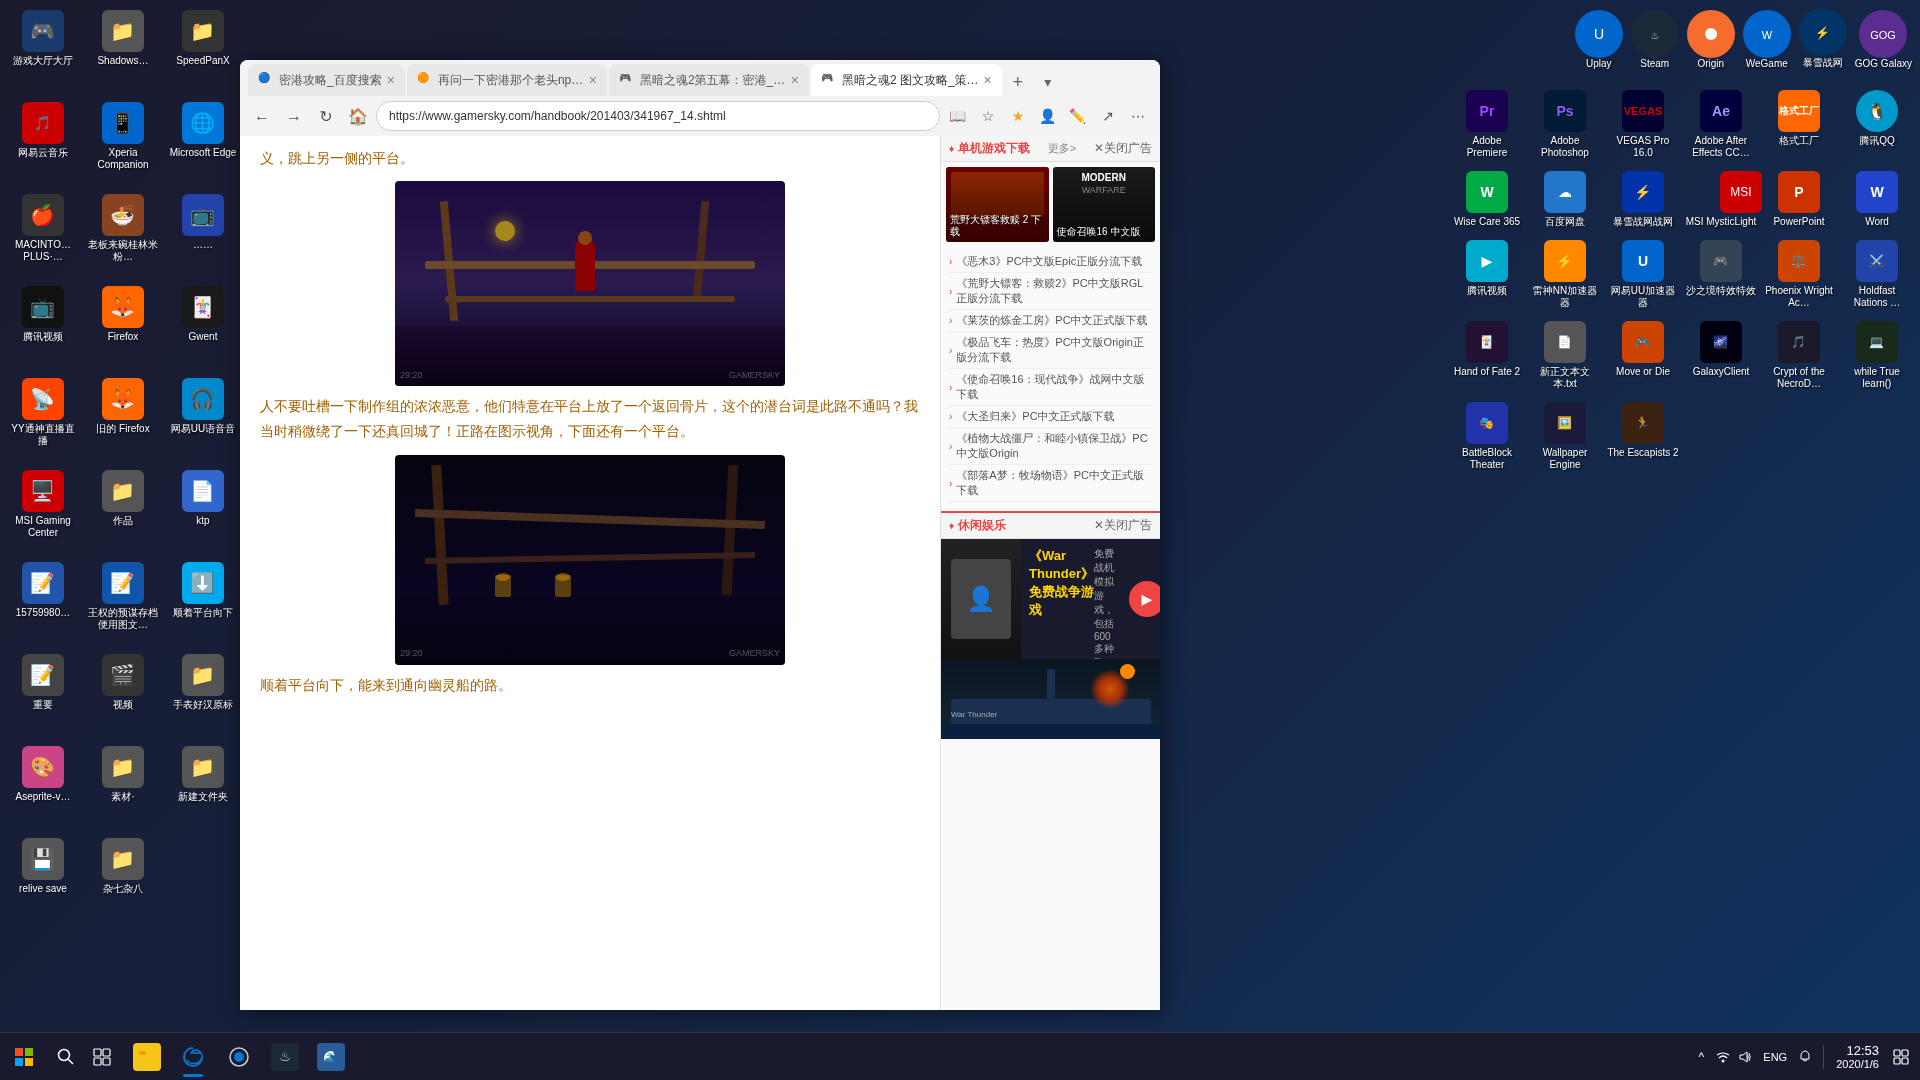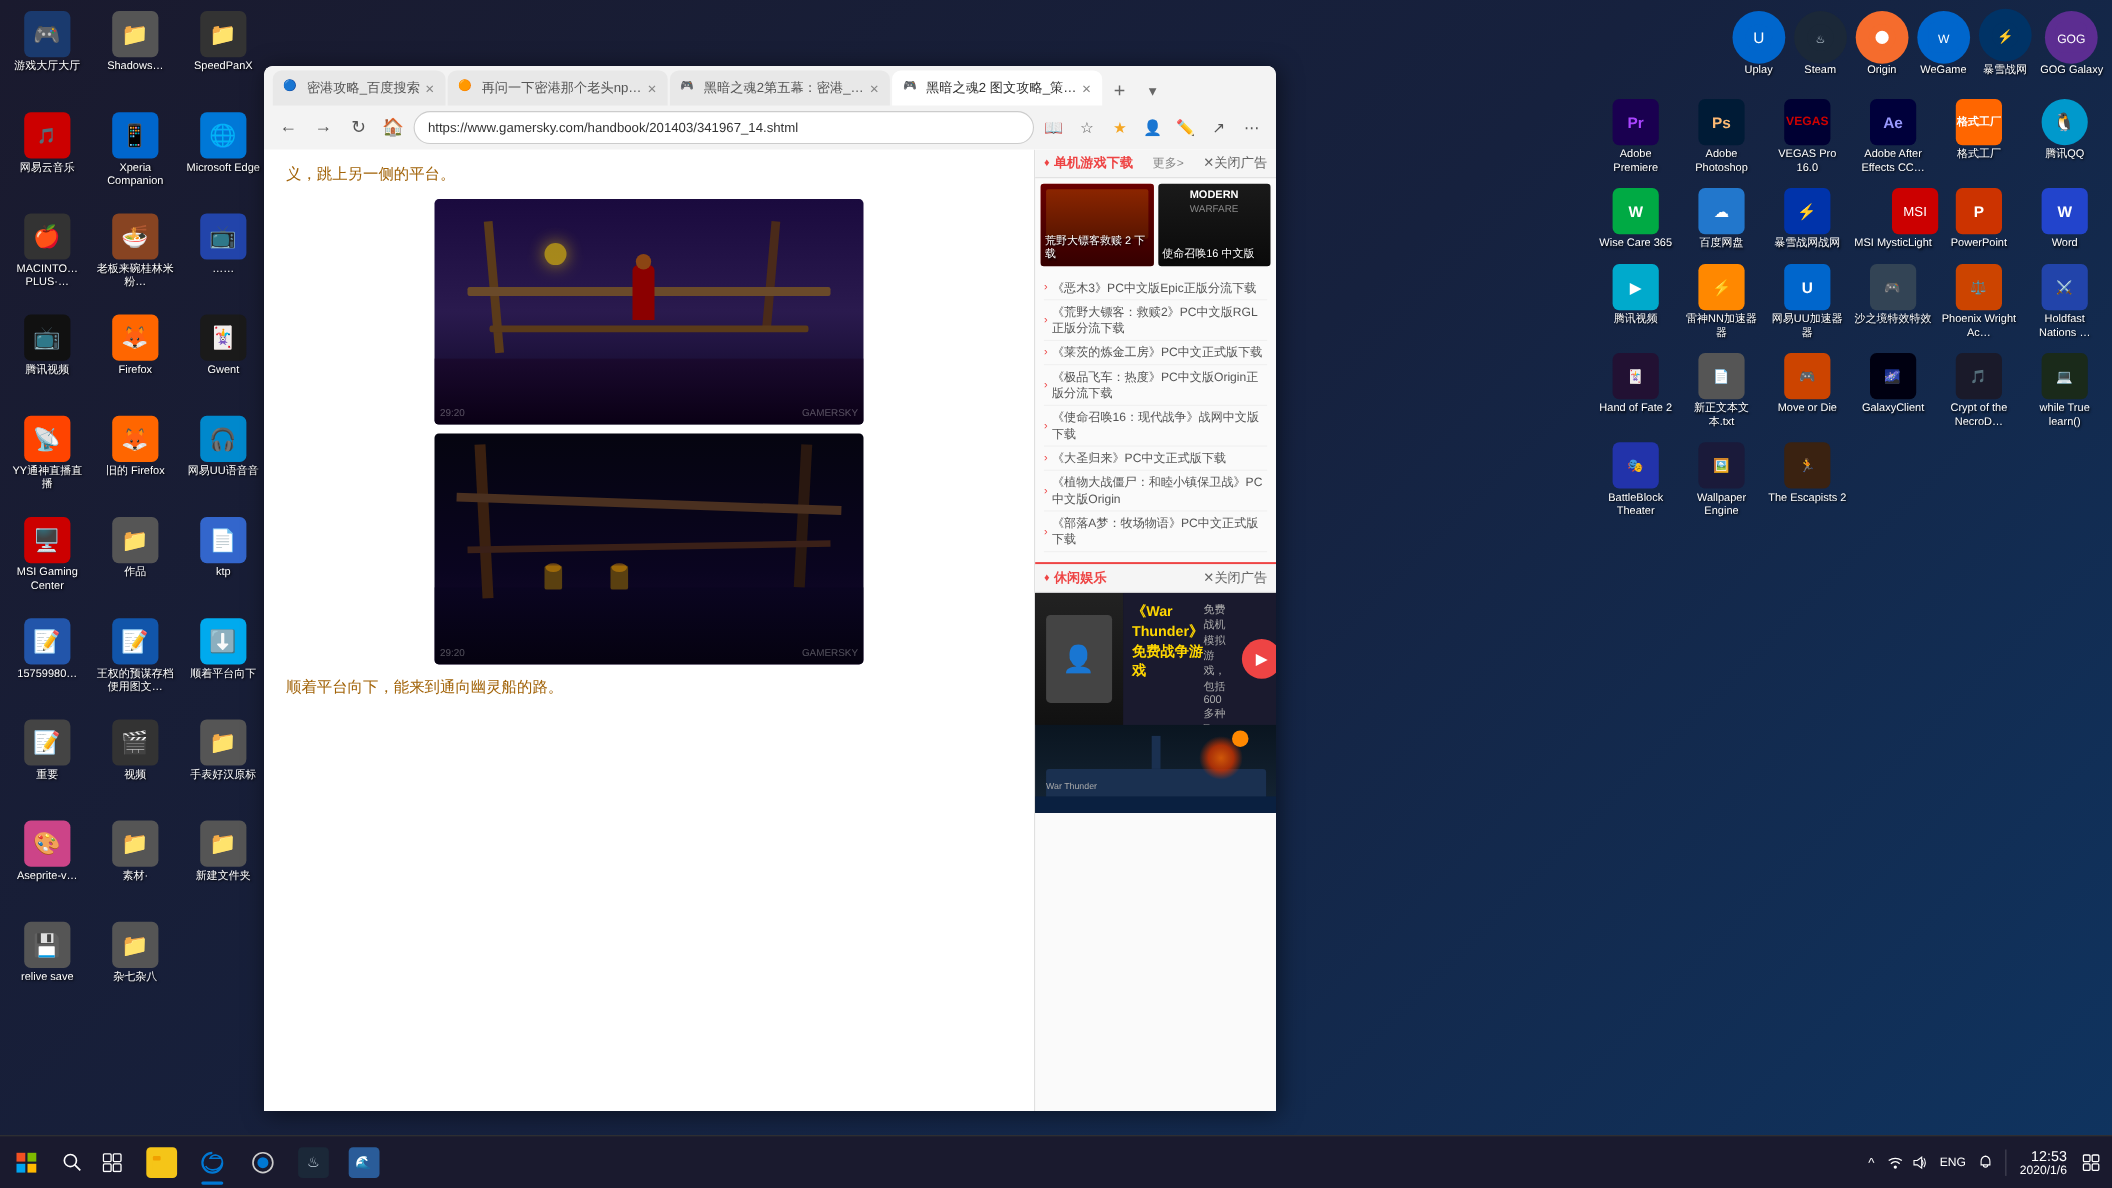--- a/index.html
+++ b/index.html
@@ -738,21 +738,21 @@
   <div class="right-icons-grid" style="top:85px; right:5px;">
 
     <div class="r-icon">
       <div class="r-icon-img" style="background:#1a0050;">
         <span style="color:#aa44ff;font-weight:bold;font-size:14px;">Pr</span>
       </div>
       <span class="r-icon-label">Adobe Premiere</span>
     </div>
     <div class="r-icon">
       <div class="r-icon-img" style="background:#001b36;">
-        <span style="color:#fdba74;font-weight:bold;font-size:14px;">Ps</span>
+        <span style="color:#8b5cf6;font-weight:bold;font-size:14px;">Ps</span>
       </div>
       <span class="r-icon-label">Adobe Photoshop</span>
     </div>
     <div class="r-icon">
       <div class="r-icon-img" style="background:#000033;">
         <span style="color:#cc0000;font-weight:bold;font-size:11px;">VEGAS</span>
       </div>
       <span class="r-icon-label">VEGAS Pro 16.0</span>
     </div>
     <div class="r-icon">
@@ -972,20 +972,21 @@
             <div style="position:absolute; top:60px; left:180px; width:20px; height:50px; background:#8B0000; border-radius:5px 5px 0 0;"></div>
             <div style="position:absolute; top:50px; left:183px; width:14px; height:14px; background:#8B4513; border-radius:50%;"></div>
 
             <div style="position:absolute; top:40px; left:100px; width:20px; height:20px; background:#ffd700; border-radius:50%; opacity:0.6; box-shadow: 0 0 15px #ffd700;"></div>
 
             <div style="position:absolute; bottom:3px; right:5px; color:rgba(255,255,255,0.3); font-size:9px;">GAMERSKY</div>
             <div style="position:absolute; bottom:3px; left:5px; color:rgba(255,255,255,0.3); font-size:9px;">29:20</div>
           </div>
         </div>
 
+        <p>人不要吐槽一下制作组的浓浓恶意，他们特意在平台上放了一个返回骨片，这个的潜台词是此路不通吗？我当时稍微绕了一下还真回城了！正路在图示视角，下面还有一个平台。</p>
 
         <div style="text-align:center; margin: 8px 0;">
           <div style="width:390px; height:210px; margin:0 auto; position:relative; background: linear-gradient(180deg, #050510 0%, #0a0520 60%, #1a0a30 100%); border-radius:4px; overflow:hidden;">
 
             <div style="position:absolute; bottom:0; left:0; right:0; height:70px; background: linear-gradient(180deg, #0a0520 0%, #050210 100%);"></div>
 
             <div style="position:absolute; top:10px; left:40px; width:10px; height:140px; background:#3a2010; transform:rotate(-3deg);"></div>
             <div style="position:absolute; top:10px; right:50px; width:10px; height:130px; background:#2a1810; transform:rotate(3deg);"></div>
             <div style="position:absolute; top:60px; left:20px; right:20px; height:8px; background:#4a3020; transform:rotate(2deg);"></div>
             <div style="position:absolute; top:100px; left:30px; right:30px; height:6px; background:#3a2018; transform:rotate(-1deg);"></div>

